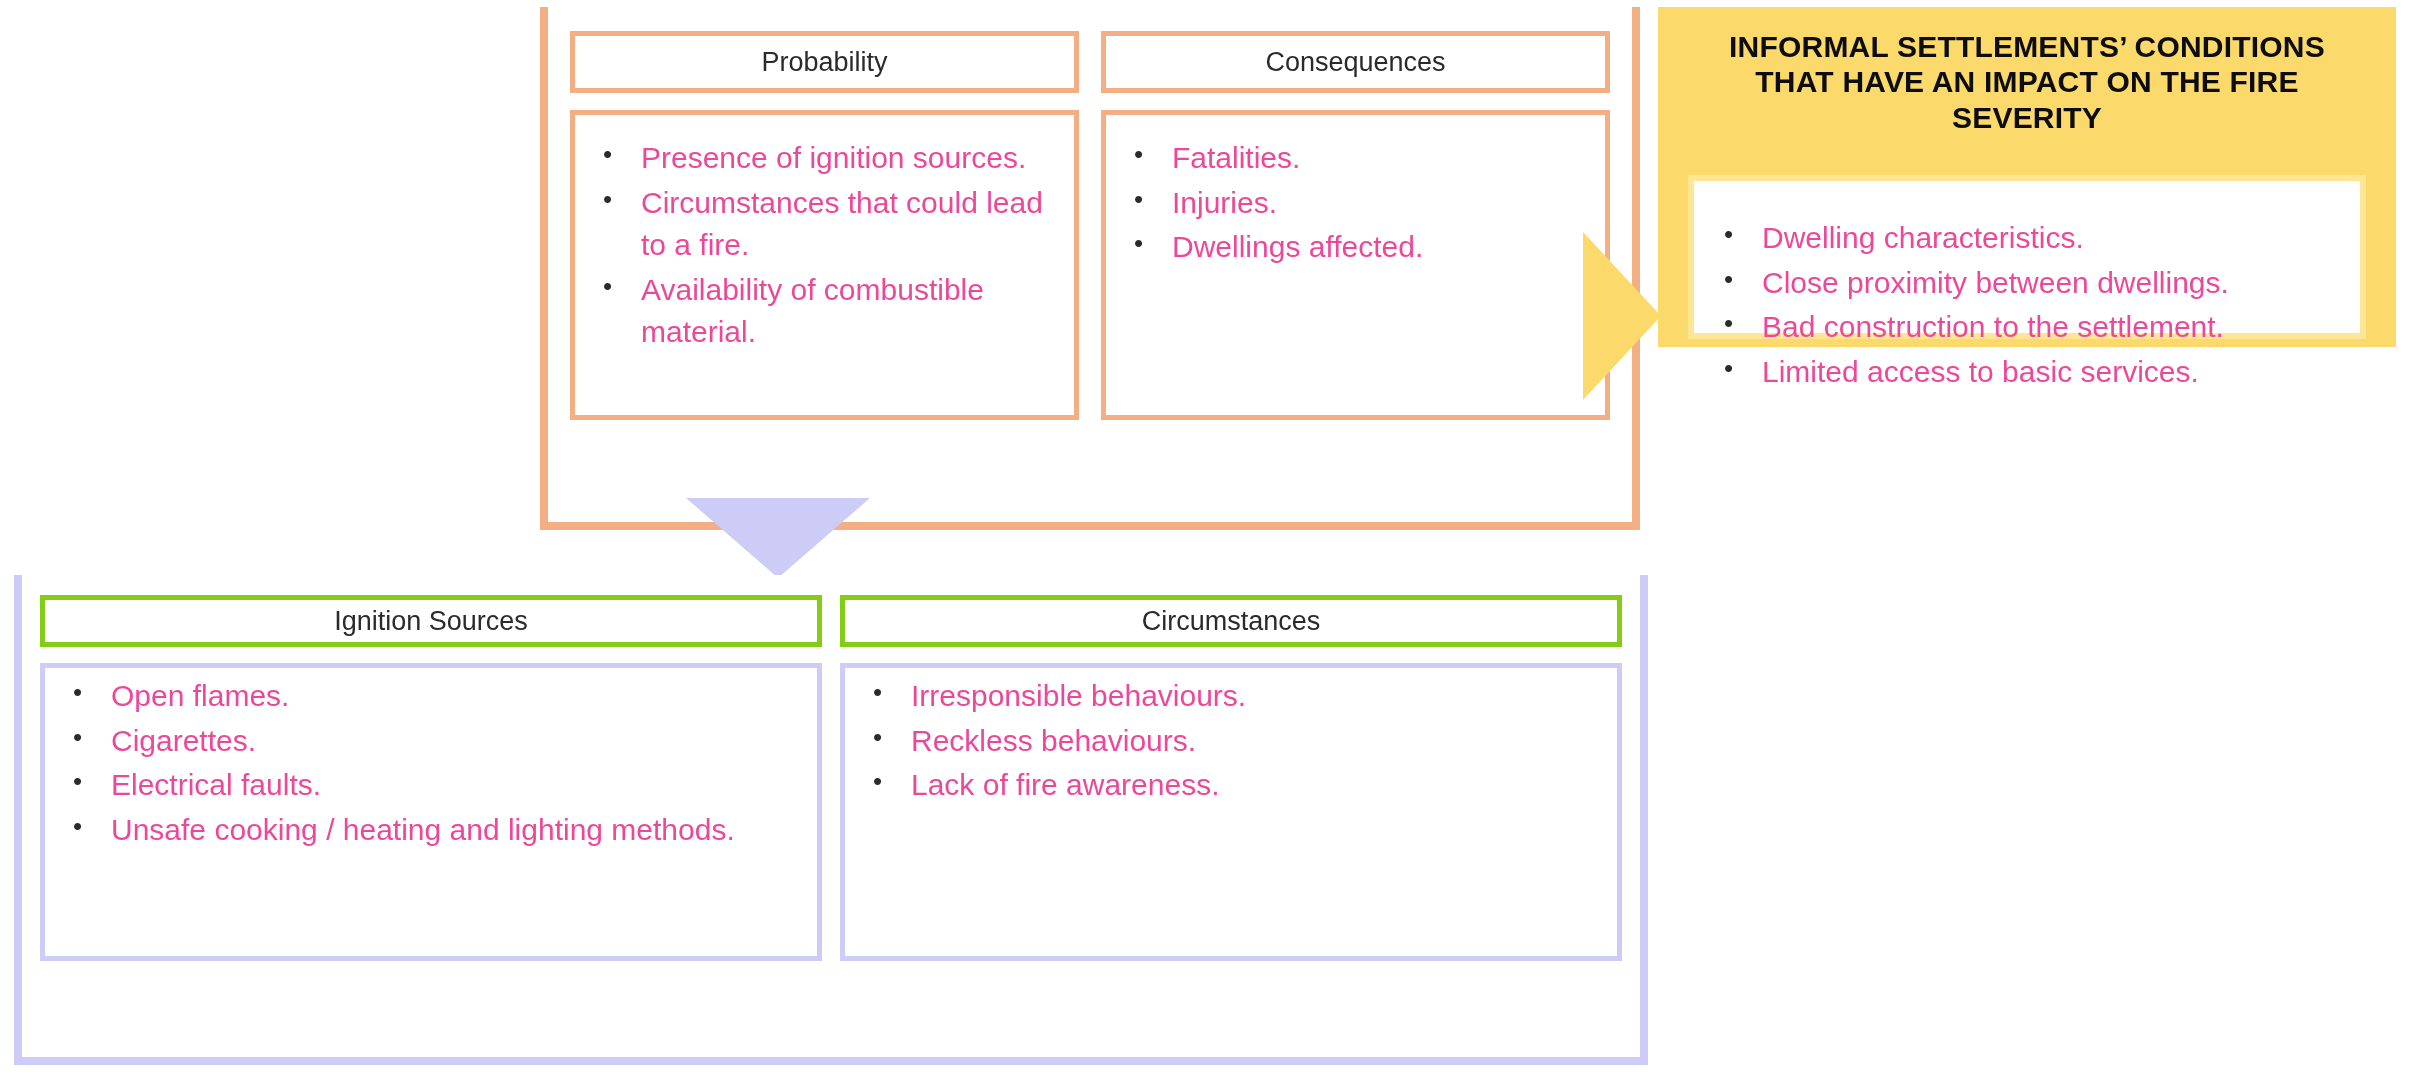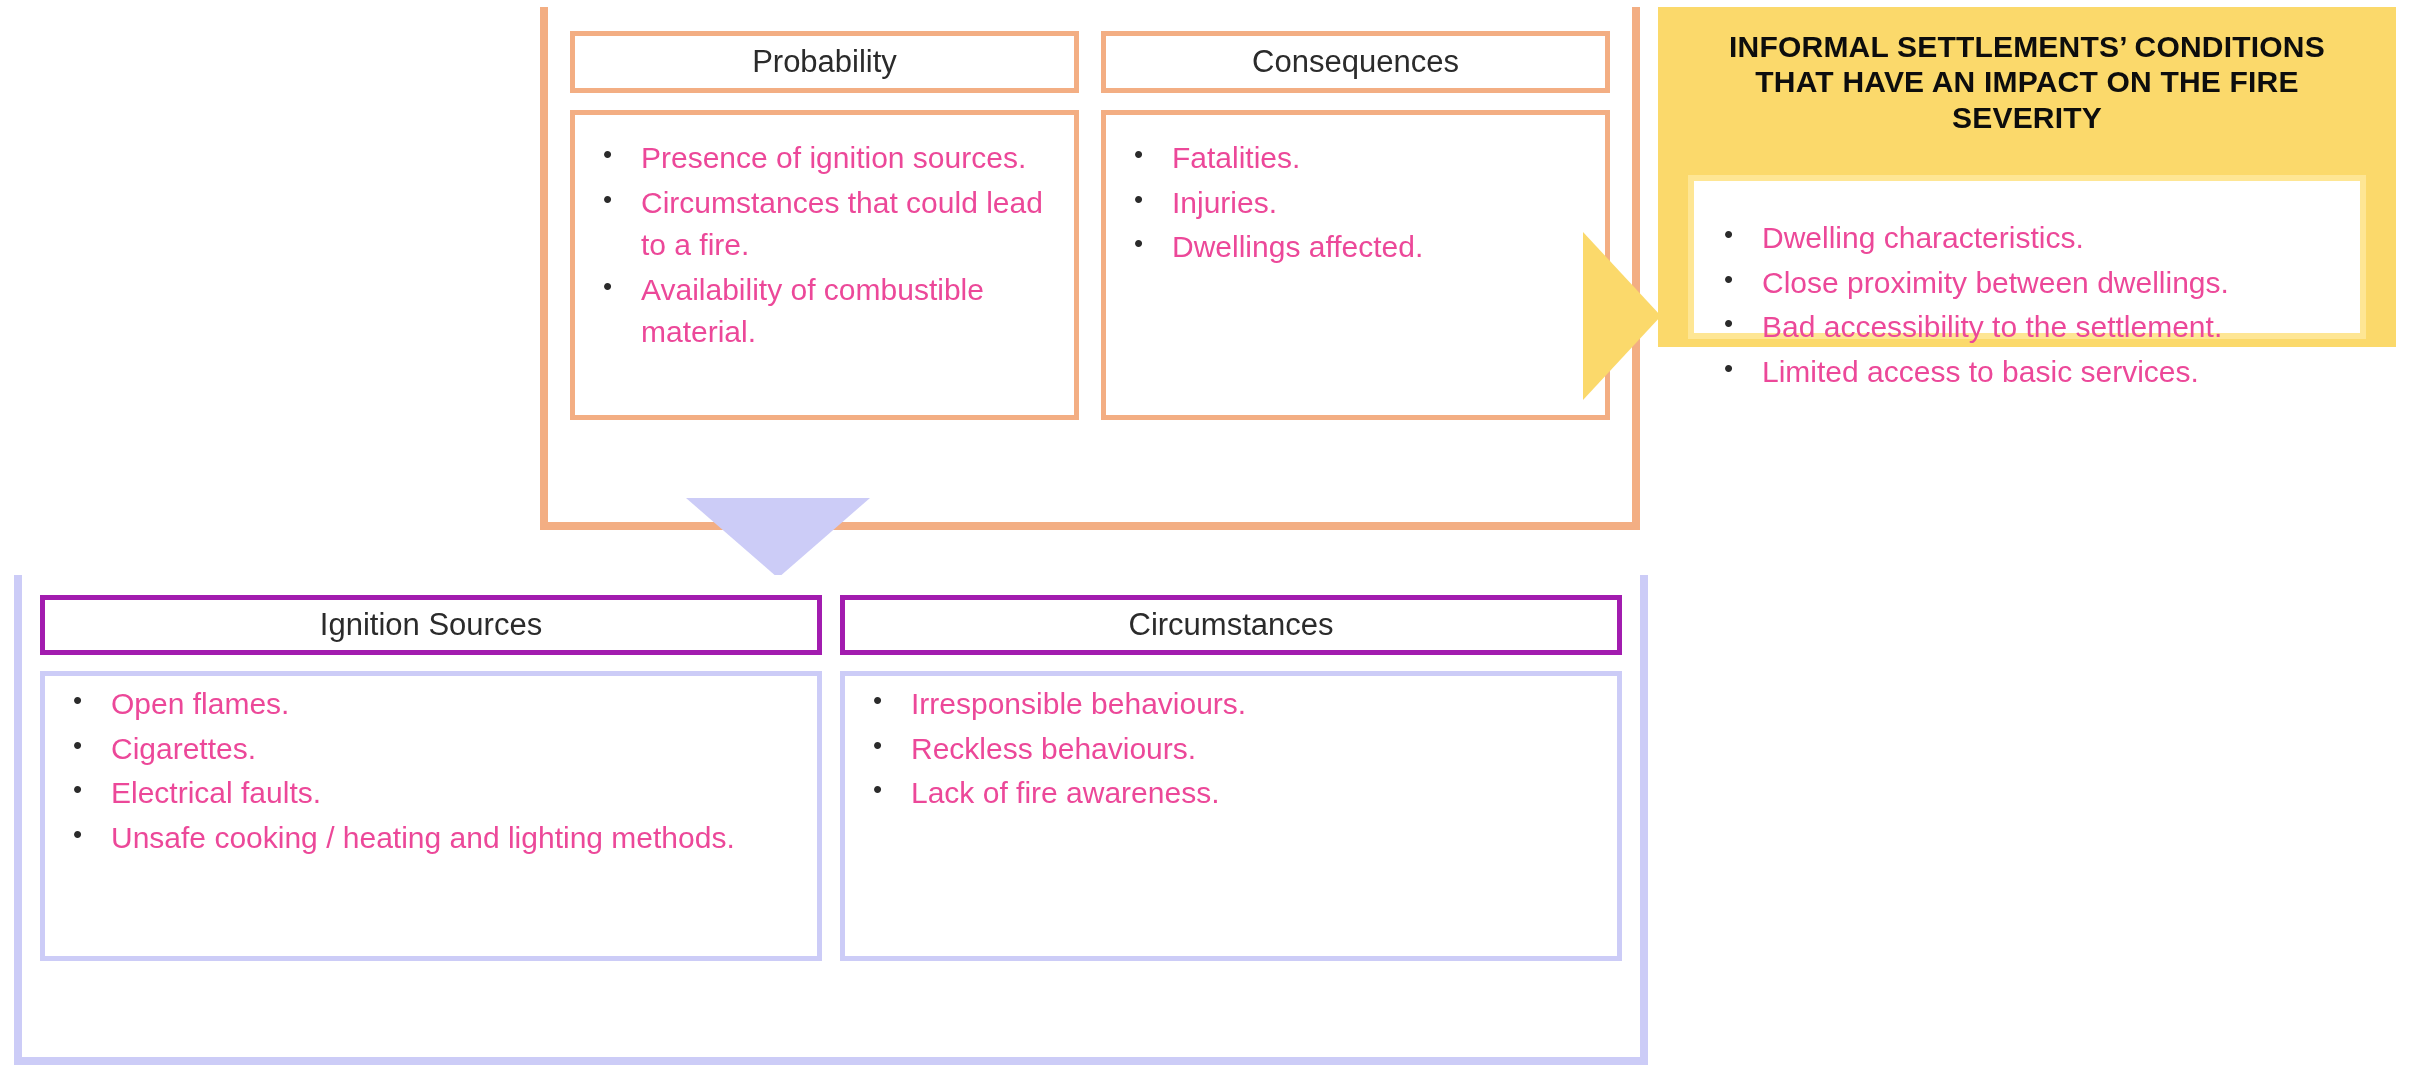--- a/index.html
+++ b/index.html
@@ -45,21 +45,21 @@
     display: flex;
     flex-direction: column;
   }
   .subcard-title {
     box-sizing: border-box;
     background: #ffffff;
     display: flex;
     align-items: center;
     justify-content: center;
     text-align: center;
-    font-size: 31px;
+    font-size: 27px;
     color: #2b2b2b;
   }
   .subcard-list {
     box-sizing: border-box;
     background: #ffffff;
     flex: 1 1 auto;
   }
 
   ul.bullets {
     list-style: none;
@@ -173,22 +173,22 @@
     font-size: 30px;
     color: #0d0d0d;
   }
   #cause-panel .panel-body {
     padding: 20px 18px 18px 18px;
     height: calc(100% - 78px);
     gap: 18px;
   }
   #cause-panel .subcard { flex: 1 1 0; }
   #cause-panel .subcard-title {
-    border: 5px solid #a21caf;
-    height: 60px;
+    border: 5px solid #84cc16;
+    height: 52px;
     margin-bottom: 16px;
   }
   #cause-panel .subcard-list {
     border: 5px solid #CCCCF7;
     padding: 7px 14px 10px 14px;
   }
 
   
   #arrow-risk-to-severity {
     position: absolute;
@@ -246,21 +246,21 @@
 
 <div id="severity-panel" class="panel">
   <div class="panel-header">
     <span>INFORMAL SETTLEMENTS’ CONDITIONS THAT HAVE AN IMPACT ON THE FIRE SEVERITY</span>
   </div>
   <div class="sev-body-wrap">
     <div class="subcard-list">
       <ul class="bullets">
         <li>Dwelling characteristics.</li>
         <li>Close proximity between dwellings.</li>
-        <li>Bad accessibility to the settlement.</li>
+        <li>Bad construction to the settlement.</li>
         <li>Limited access to basic services.</li>
       </ul>
     </div>
   </div>
 </div>
 
 <svg id="arrow-risk-to-cause" viewBox="0 0 184 80">
   <polygon points="0,0 184,0 92,80" fill="#CCCCF7"></polygon>
 </svg>
 

